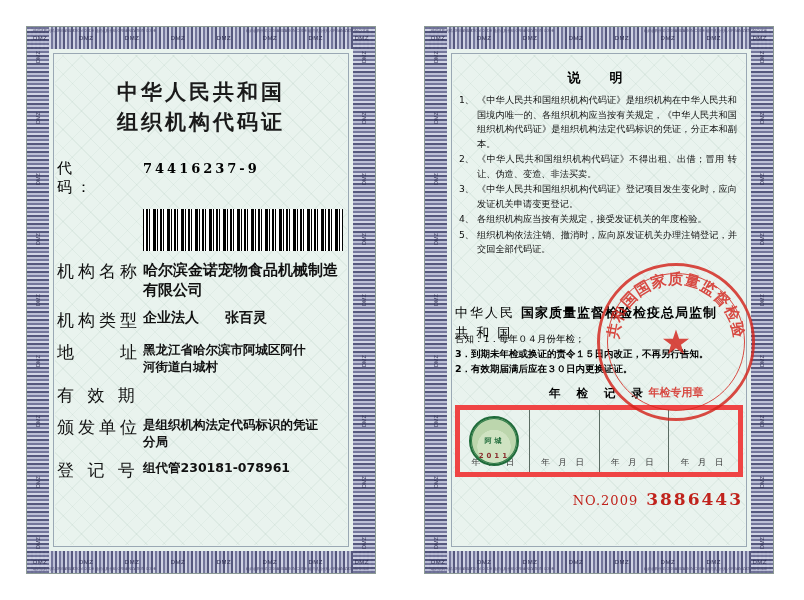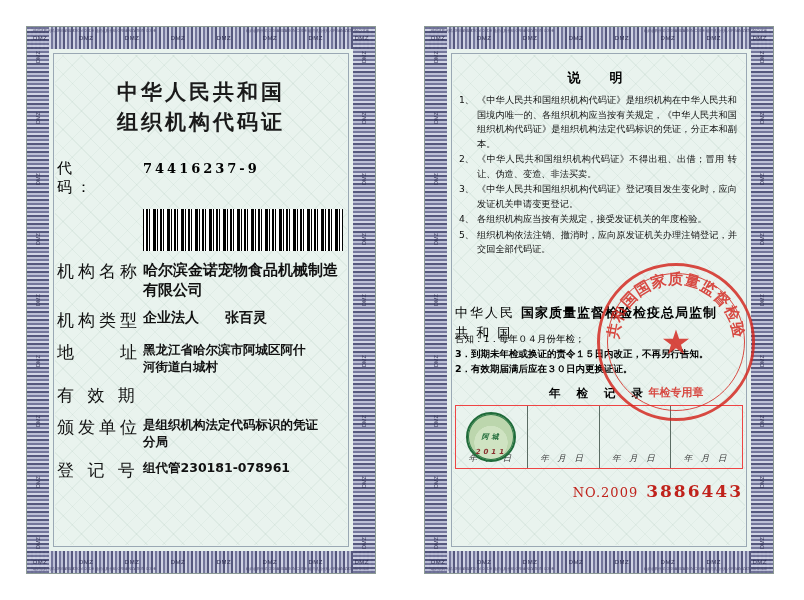--- a/index.html
+++ b/index.html
@@ -308,23 +308,22 @@
   .annual-title {
     margin-top: 10px;
     text-align: center;
     font-size: 11.5px;
     letter-spacing: 6px;
     font-weight: 600;
   }
   .annual-table {
     margin-top: 4px;
     display: flex;
-    border: 1px solid #ef4444;
+    border: 5px solid #ef4444;
     height: 62px;
-    font-style: italic;
   }
   .annual-cell {
     flex: 1;
     border-right: 1px solid #5b6b63;
     position: relative;
     display: flex;
     align-items: flex-end;
     justify-content: center;
     padding-bottom: 3px;
     font-size: 8.5px;

